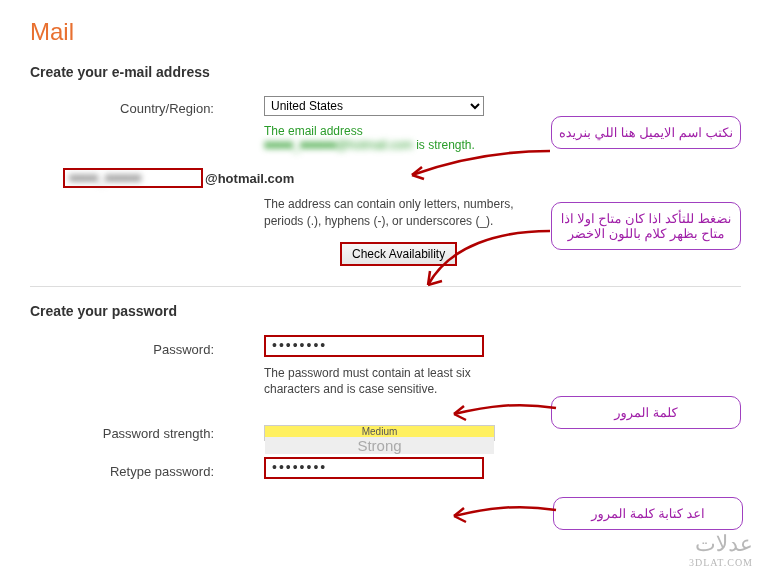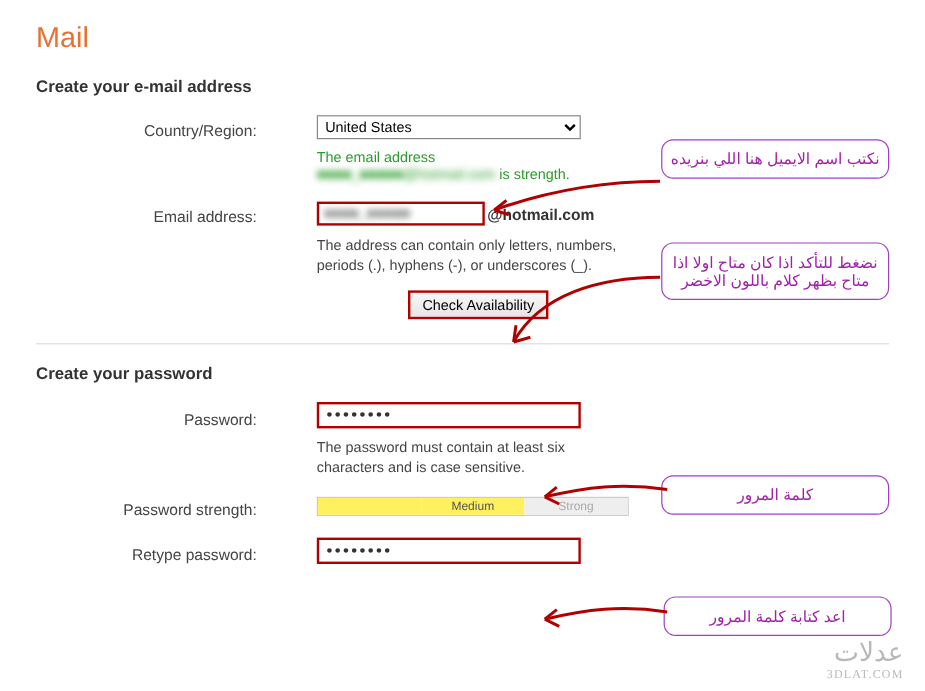--- a/index.html
+++ b/index.html
@@ -14,24 +14,24 @@
     .blurred-green { color: #2a9c2a; filter: blur(3px); display: inline-block; }
     .email-input-wrap { display: inline-flex; align-items: center; }
     .email-box { border: 2px solid #b00000; width: 140px; height: 20px; display: inline-flex; align-items: center; padding: 0 4px; background: #fff; }
     .email-box .blur-input { color: #777; filter: blur(3px); font-size: 12px; }
     .email-suffix { font-weight: bold; font-size: 13px; padding-left: 2px; color: #333; }
     .hint { color: #444; font-size: 12px; line-height: 1.4; width: 250px; }
     .check-btn-wrap { margin: 12px 0 0 310px; }
     .check-btn { border: 2px solid #b00000; padding: 3px 10px; background: linear-gradient(#f7f7f7,#e6e6e6); font-size: 12px; cursor: pointer; }
     .divider { border: none; border-top: 1px solid #ddd; margin: 20px 0 16px 0; }
     .pwd-input { border: 2px solid #b00000; width: 220px; height: 22px; font-size: 14px; letter-spacing: 2px; padding: 0 6px; }
-    .strength-bar { display: inline-flex; border: 1px solid #ccc; height: 16px; width: 260px; }
+    .strength-bar { display: inline-flex; border: 1px solid #ccc; height: 16px; width: 231px; flex-direction: column; }
     .strength-weak { flex: 1; background: #fff060; }
     .strength-medium { flex: 1; background: #fff060; display: flex; align-items: center; justify-content: center; font-size: 10px; color: #555; }
-    .strength-strong { flex: 1; background: #eee; display: flex; align-items: center; justify-content: center; font-size: 10px; color: #aaa; }
+    .strength-strong { flex: 1; background: #eee; display: flex; align-items: center; justify-content: center; font-size: 15px; color: #aaa; }
     .callout { position: absolute; border: 1px solid #a040c0; border-radius: 10px; background: #fff; color: #a020a8; font-family: Tahoma, sans-serif; font-size: 13px; padding: 8px 2px; text-align: center; direction: rtl; width: 190px; }
     .callout.c1 { top: 116px; right: 30px; }
     .callout.c2 { top: 202px; right: 30px; }
     .callout.c3 { top: 396px; right: 30px; }
     .callout.c4 { top: 497px; right: 28px; }
     .arrow { position: absolute; pointer-events: none; }
     .watermark { position: absolute; bottom: 8px; right: 18px; color: #b8b8b8; font-family: 'Comic Sans MS', cursive; text-align: right; }
     .watermark .w1 { font-size: 22px; }
     .watermark .w2 { font-size: 10px; letter-spacing: 1px; }
     .spacer8 { height:8px; }
@@ -57,21 +57,20 @@
   <div class="form-value avail-msg">
     <span>The email address</span><br>
     <span class="blurred-green">■■■■_■■■■■@hotmail.com</span>
     <span>is strength.</span>
   </div>
 </div>
 
 <div class="spacer8"></div>
 
 <div class="form-row">
-  <div class="form-label">Email address:</div>
   <div class="form-value">
     <span class="email-input-wrap">
       <span class="email-box">
         <span class="blur-input">■■■■_■■■■■</span>
       </span>
       <span class="email-suffix">@hotmail.com</span>
     </span>
   </div>
 </div>
 

